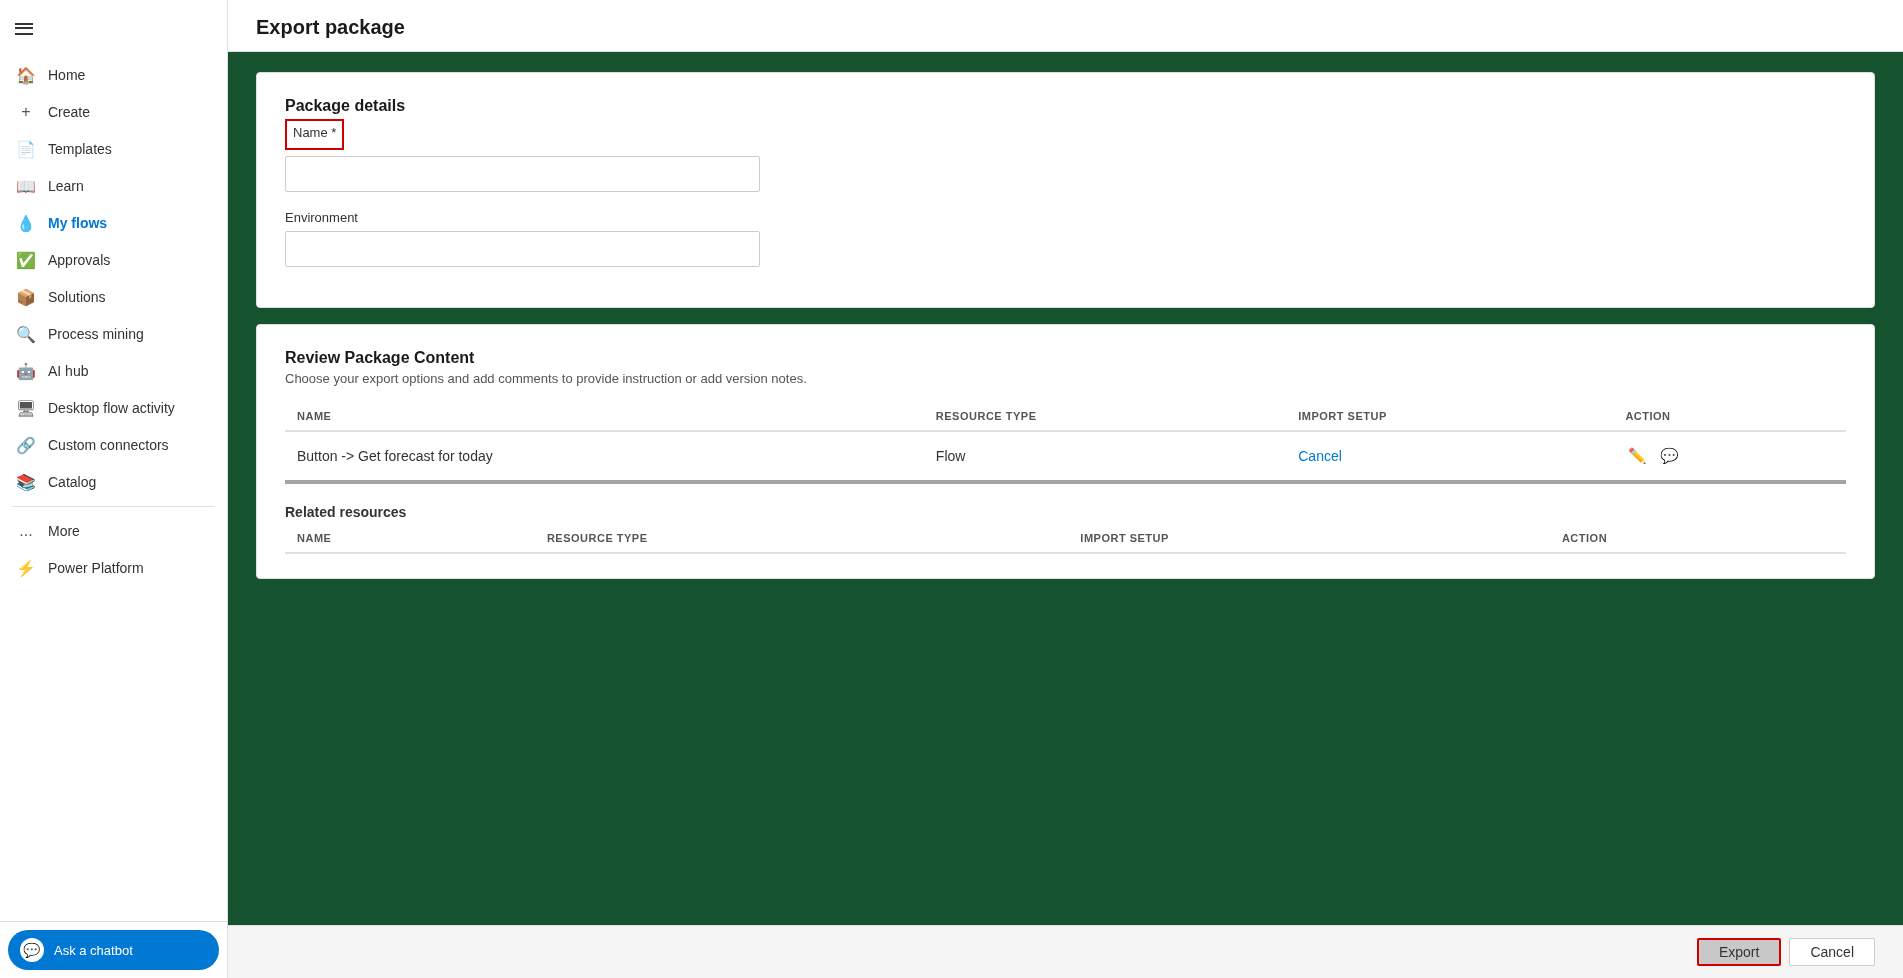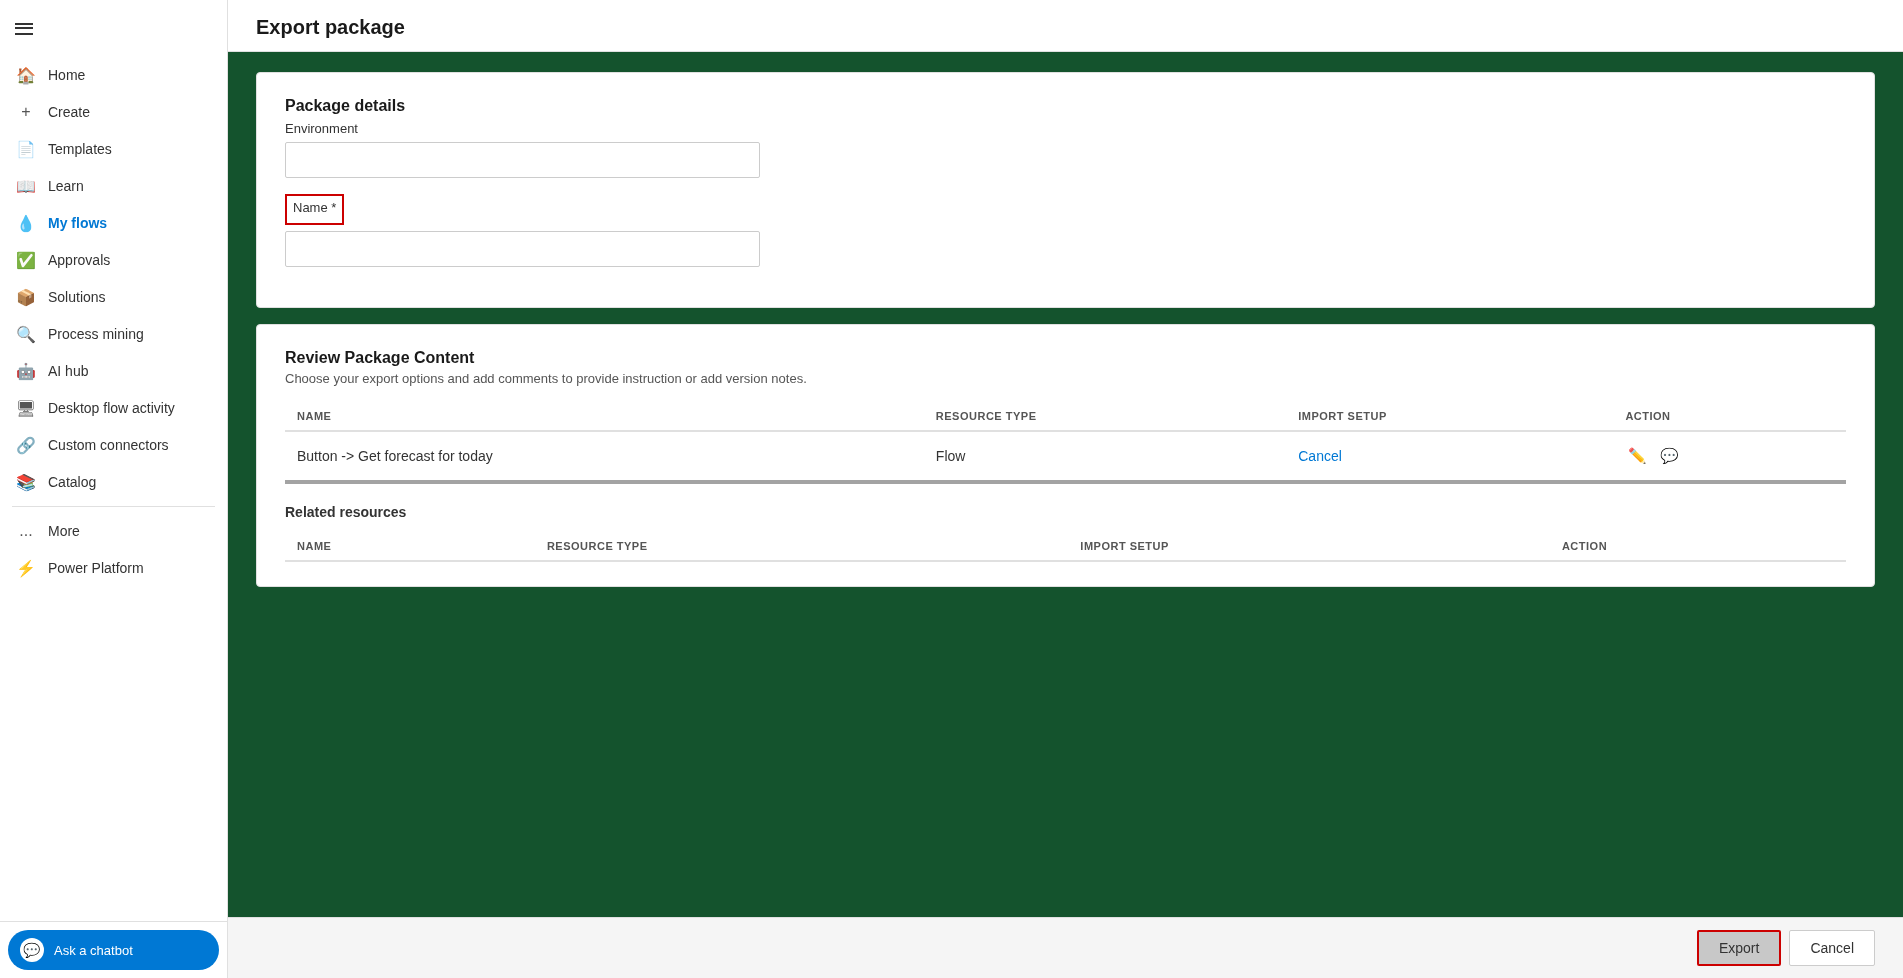--- a/index.html
+++ b/index.html
@@ -140,30 +140,30 @@
     }
     .action-icons {
       display: flex; gap: 8px; align-items: center;
     }
     .action-icon {
       width: 24px; height: 24px; display: flex; align-items: center;
       justify-content: center; cursor: pointer; color: #555; font-size: 15px;
     }
 
     .related-section { margin-top: 20px; }
-    .related-title { font-size: 14px; font-weight: 600; color: #333; margin-bottom: 12px; }
+    .related-title { font-size: 14px; font-weight: 600; color: #333; margin-bottom: 4px; }
 
     
     .bottom-bar {
       background: #f5f5f5; border-top: 1px solid #e0e0e0;
       padding: 12px 28px; display: flex; justify-content: flex-end;
       gap: 8px; align-items: center;
     }
     .btn {
-      height: 36px; padding: 0 20px; border-radius: 2px;
+      height: 28px; padding: 0 20px; border-radius: 2px;
       font-size: 14px; cursor: pointer; border: 1px solid #ccc;
       background: #f0f0f0; color: #333;
     }
     .btn-primary {
       background: #c8c8c8; color: #333; border: 2px solid #c00;
       font-weight: 500;
     }
     .btn-cancel {
       background: #fff; border: 1px solid #ccc; color: #333;
     }
@@ -248,32 +248,32 @@
 
 <div class="main">
   <div class="page-header">
     <h1 class="page-title">Export package</h1>
   </div>
 
   <div class="content-area">
 
     <div class="card">
       <div class="section-title">Package details</div>
-
-      <div class="form-group">
-        <label class="form-label">Environment</label>
-        <input class="form-input" type="text" placeholder="" style="">
-      </div>
 
       <div class="form-group">
         <div style="margin-bottom:6px;">
           <span style="display:inline-block; border:2px solid #c00; padding:2px 6px;">
             <label class="form-label">Name *</label>
           </span>
         </div>
+        <input class="form-input" type="text" placeholder="" style="">
+      </div>
+
+      <div class="form-group">
+        <label class="form-label">Environment</label>
         <input class="form-input" type="text" placeholder="" style="">
       </div>
 
     </div>
 
     <div class="card">
       <div class="section-title">Review Package Content</div>
       <div class="table-desc">Choose your export options and add comments to provide instruction or add version notes.</div>
 
       <div class="table-container">

